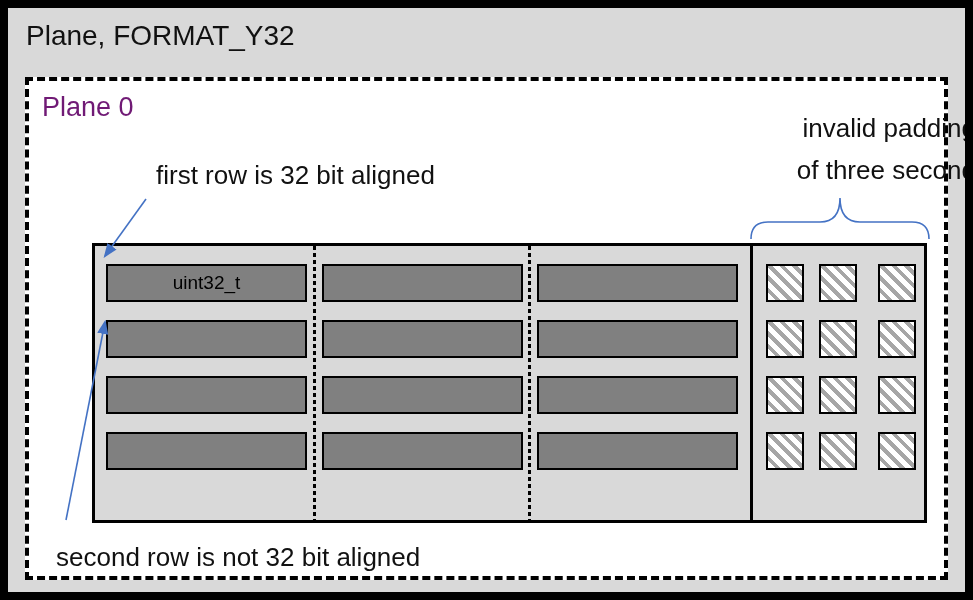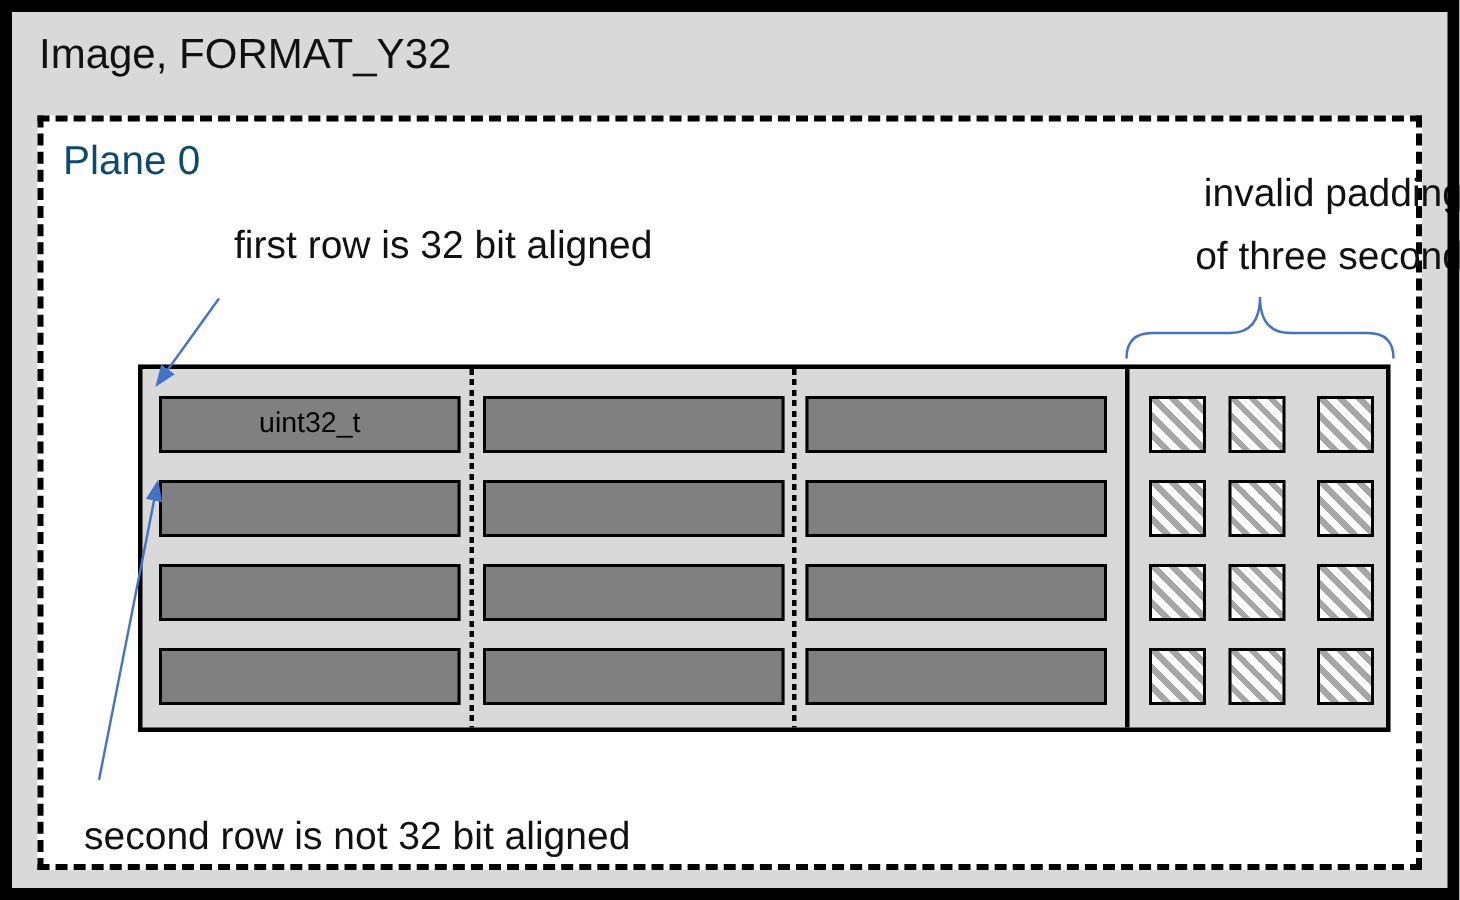--- a/index.html
+++ b/index.html
@@ -43,49 +43,49 @@
     border: 4px dashed #000;
     box-sizing: border-box;
     z-index: 1;
   }
 
   .plane-label {
     position: absolute;
     left: 42px;
     top: 92px;
     font-size: 27px;
-    color: #0c4a6e;
+    color: #701a75;
     z-index: 5;
     white-space: nowrap;
   }
 
   .ann {
     position: absolute;
     color: #111;
     font-size: 26px;
     z-index: 5;
     white-space: nowrap;
   }
-  .ann-first  { left: 156px; top: 148px; }
+  .ann-first  { left: 156px; top: 160px; }
   .ann-second { left: 56px;  top: 520px; margin-top: 22px; }
   .ann-invalid {
     left: 716px; top: 107px;
     width: 260px;
     text-align: right;
     line-height: 42px;
     white-space: normal;
   }
 
   
   .grid {
     position: absolute;
     left: 92px;
     top: 243px;
     width: 835px;
-    height: 245px;
+    height: 280px;
     background: #d9d9d9;
     border: 3px solid #000;
     box-sizing: border-box;
     z-index: 4;
   }
   .sep-dotted {
     position: absolute;
     top: 0;
     width: 3px;
     height: 100%;
@@ -131,21 +131,21 @@
     inset: 0;
     z-index: 10;
     pointer-events: none;
   }
 </style>
 </head>
 <body>
 
 <div class="canvas">
 
-  <div class="title">Image, FORMAT_Y32</div>
+  <div class="title">Plane, FORMAT_Y32</div>
 
   <div class="plane-box"></div>
   <div class="plane-label">Plane 0</div>
 
   <div class="ann ann-first">first row is 32 bit aligned</div>
 
   <div class="ann ann-invalid">
     <span>invalid padding</span><br>
     <span>of three second</span>
   </div>

